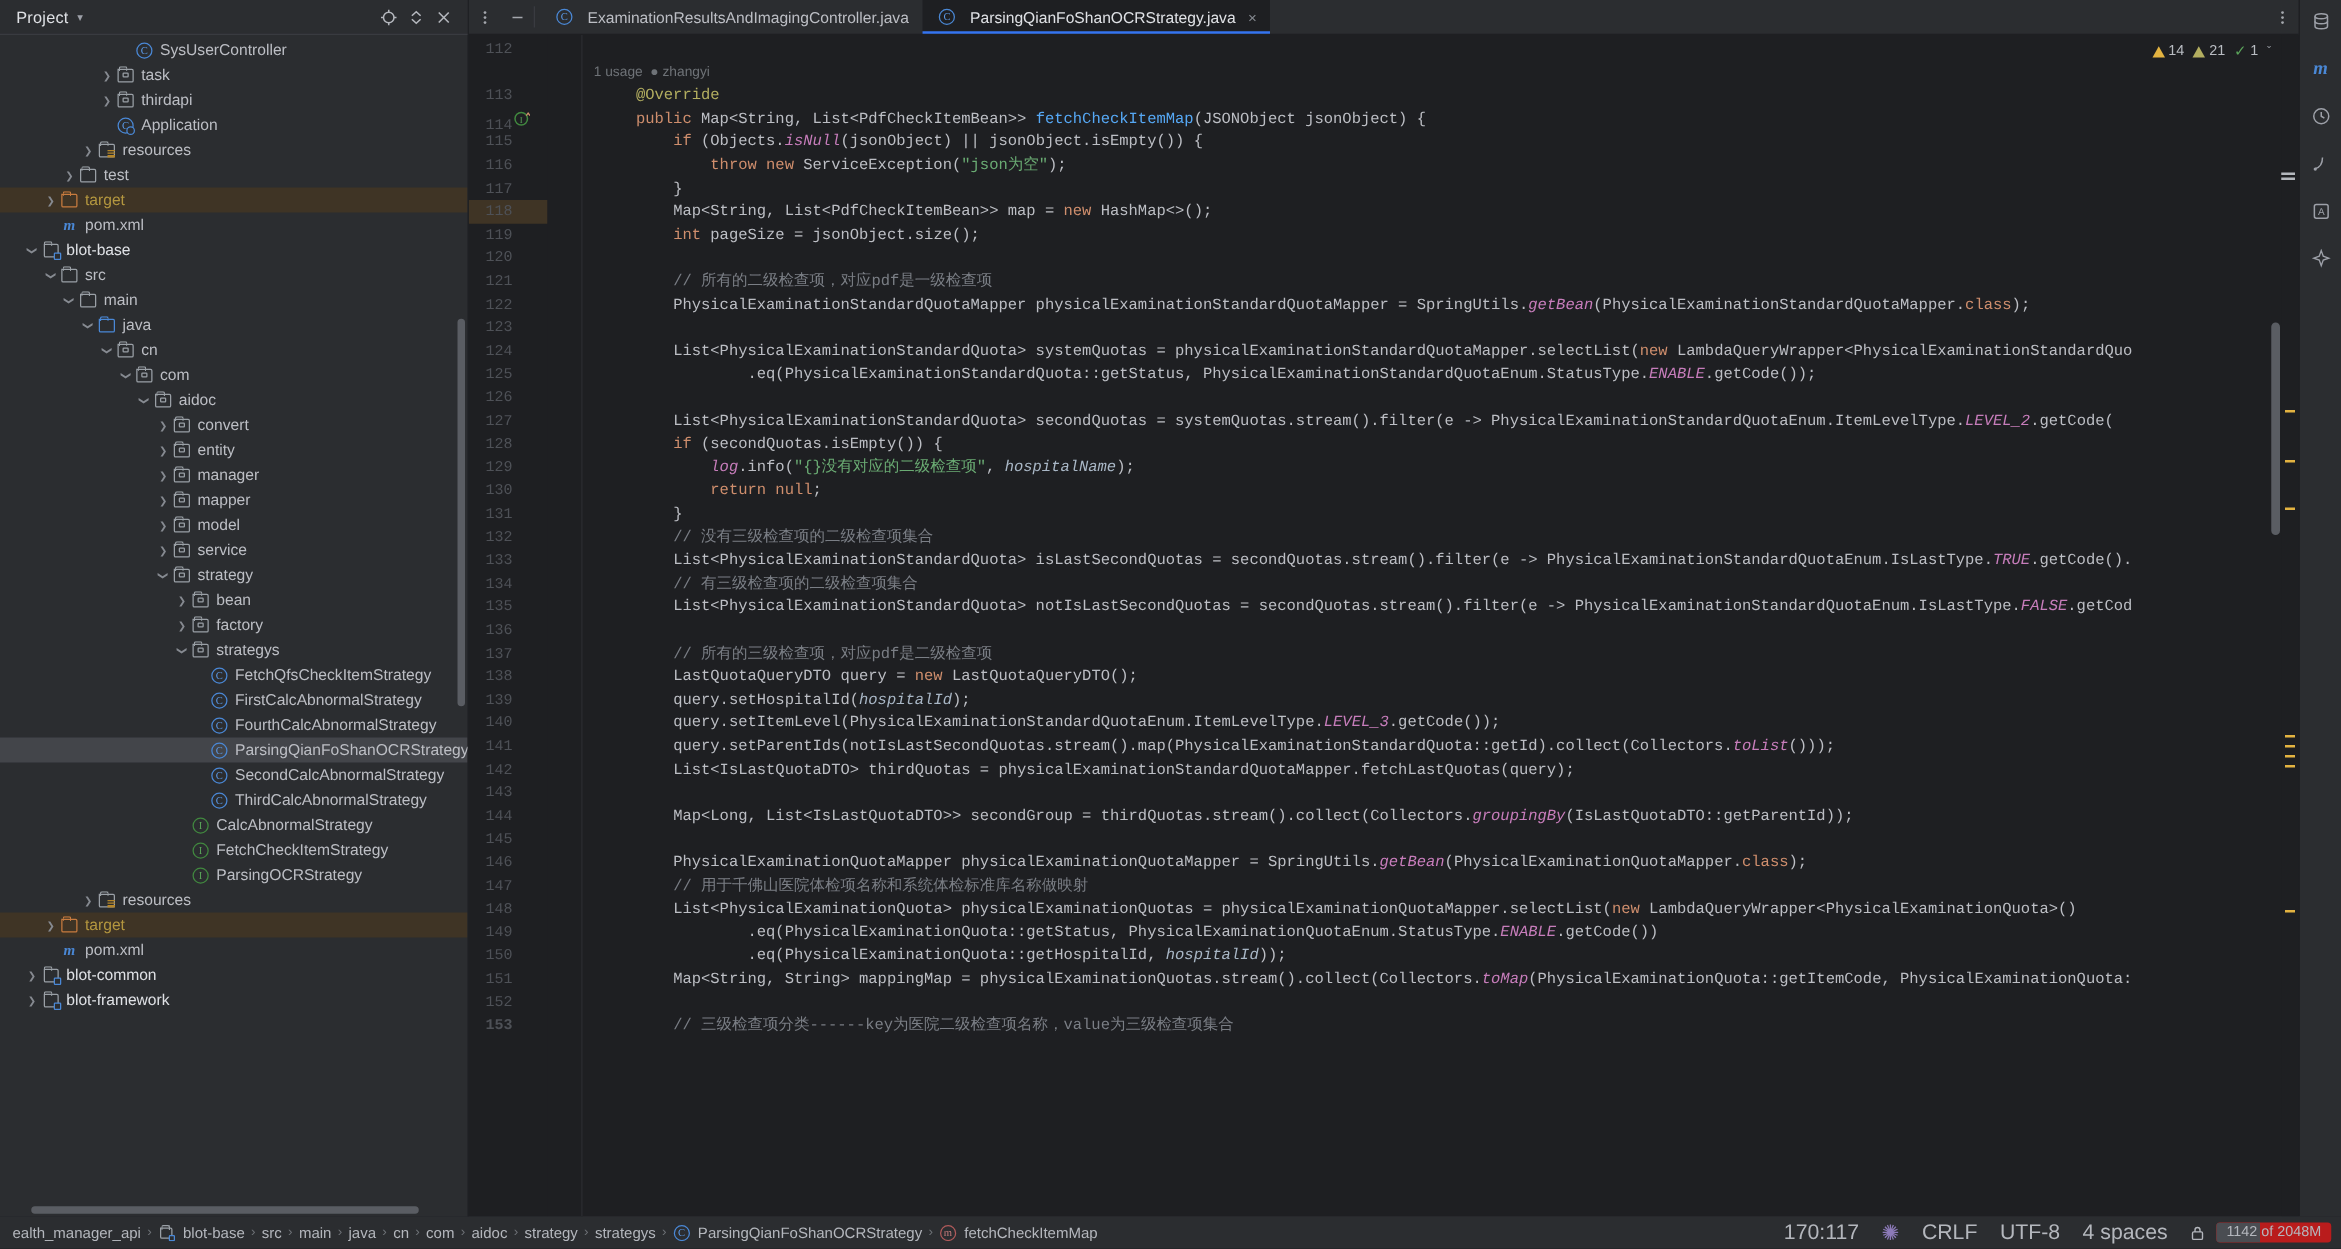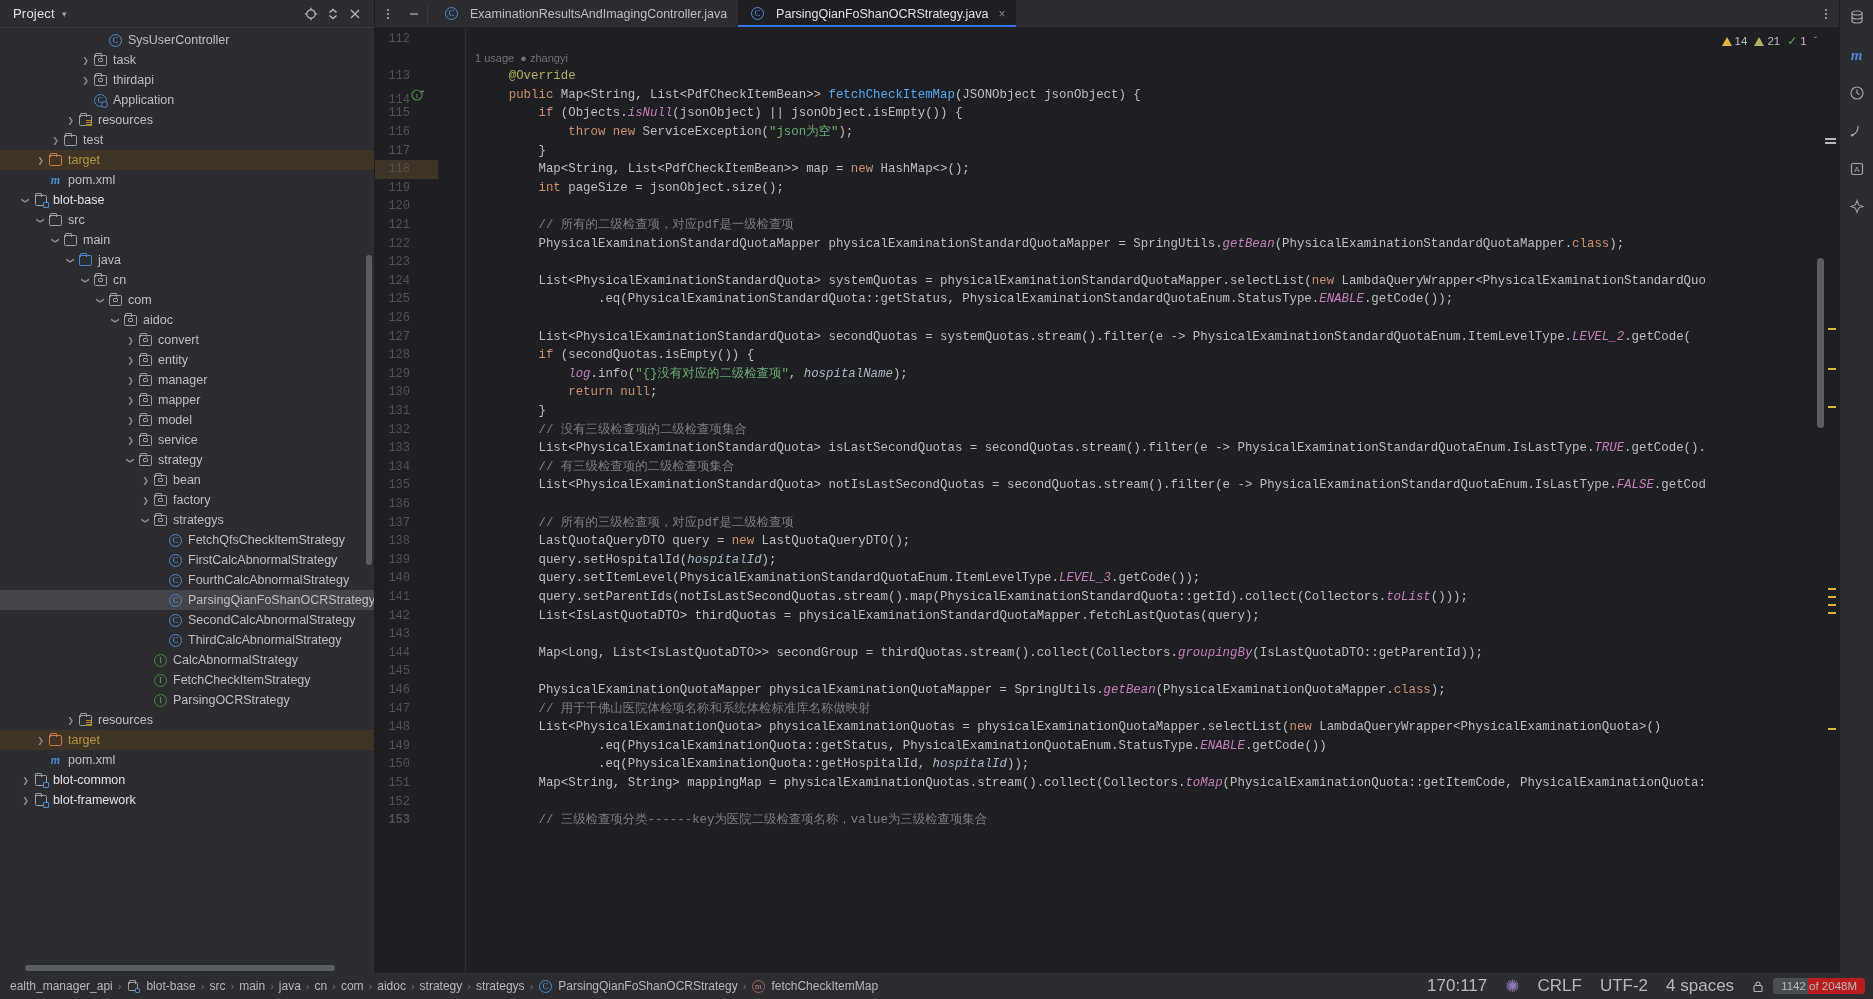--- a/index.html
+++ b/index.html
@@ -762,21 +762,21 @@
           <span class="ic" style="width:14px;flex:0 0 14px;margin-right:2px;">
             <span class="cic" style="border-color:#b05a5a;color:#c97c7c;">m</span>
           </span>
           <span>fetchCheckItemMap</span>
         </span>
       </div>
     <span class="status-sp"></span>
     <span class="sitem">170:117</span>
     <span class="sitem" style="color:#8c7ab8;">✺</span>
     <span class="sitem">CRLF</span>
-    <span class="sitem">UTF-2</span>
+    <span class="sitem">UTF-8</span>
     <span class="sitem">4 spaces</span>
     <span class="sitem">
       <svg width="12" height="13" viewBox="0 0 12 13" style="vertical-align:-2px;">
           <rect x="2" y="5.5" width="8" height="6" rx="1" fill="none" stroke="#b4b7bd" stroke-width="1.1"></rect>
           <path d="M4 5.5V4a2 2 0 0 1 4 0v1.5" fill="none" stroke="#b4b7bd" stroke-width="1.1"></path>
         </svg>
     </span>
     <span class="mem"><span class="fill"></span><span>1142 of 2048M</span></span>
   </div>
 </div>

